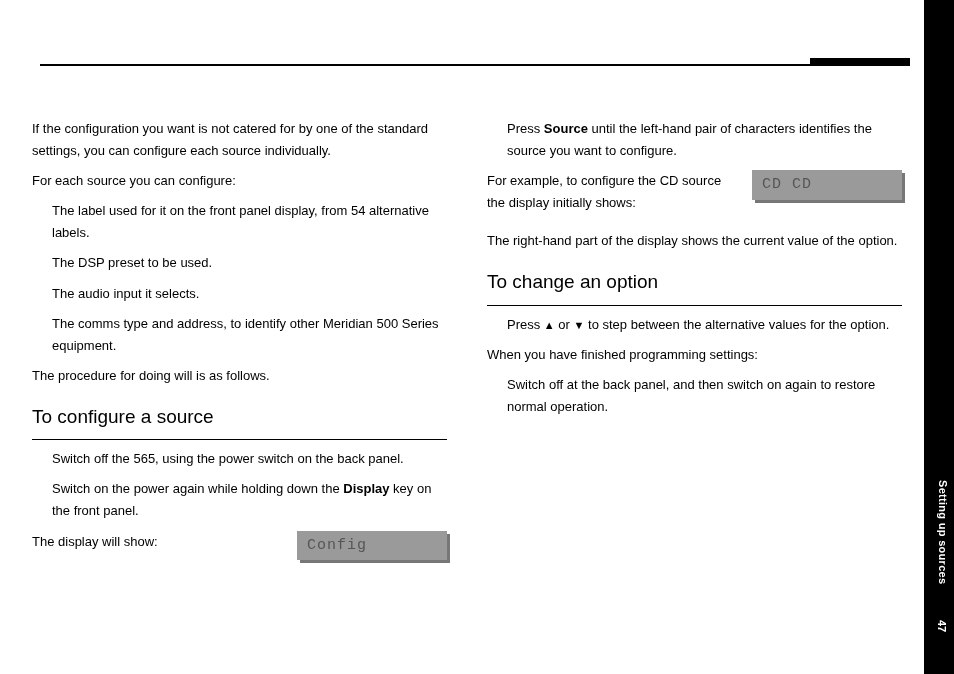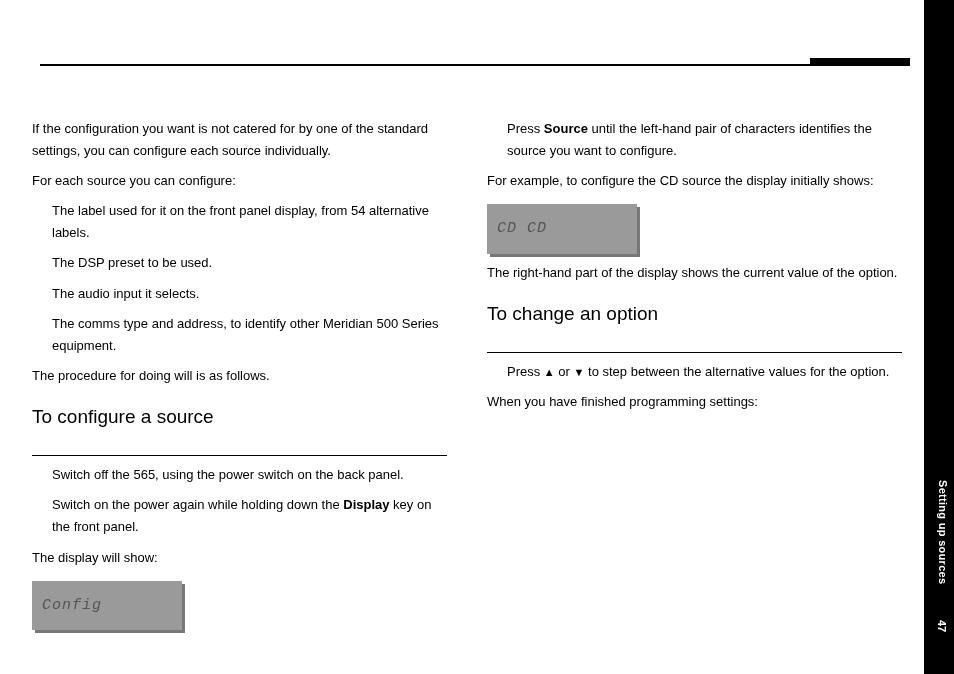--- a/index.html
+++ b/index.html
@@ -71,42 +71,40 @@
   }
   .indent {
     margin-left: 20px;
   }
   h2 {
     font-family: Arial, Helvetica, sans-serif;
     font-weight: normal;
     font-size: 19px;
     margin: 14px 0 6px 0;
     border-bottom: 1px solid #000;
-    padding-bottom: 22px;
+    padding-bottom: 6px;
   }
   p { margin: 8px 0; }
   .lcd {
     display: inline-block;
     background: #9a9a9a;
     color: #555;
     font-family: "Courier New", monospace;
     font-size: 15px;
-    padding: 12px 10px;
+    padding: 2px 10px;
     width: 130px;
     letter-spacing: 1px;
     box-shadow: 3px 3px 0 #777;
     vertical-align: middle;
-    font-style: italic;
   }
   .lcd-row {
     display: flex;
     align-items: flex-start;
     justify-content: space-between;
-    gap: 4px;
-    flex-direction: column;
+    gap: 16px;
   }
   .lcd-row > p { flex: 1; margin-top: 0; }
   .lcd-wrap { flex: 0 0 auto; }
   .tri { font-size: 11px; }
 </style>
 </head>
 <body>
 
 <div class="black-bar-right"></div>
 <div class="side-label">Setting up sources</div>
@@ -150,14 +148,17 @@
       <div class="lcd-wrap"><span class="lcd">CD CD</span></div>
     </div>
     <p>The right-hand part of the display shows the current value of the option.</p>
     <h2>To change an option</h2>
     <div class="indent">
       <p>
         <span>Press </span><span class="tri">▲</span><span> or </span><span class="tri">▼</span><span> to step between the alternative values for the option.</span>
       </p>
     </div>
     <p>When you have finished programming settings:</p>
+    <div class="indent">
+      <p>Switch off at the back panel, and then switch on again to restore normal operation.</p>
+    </div>
   </div>
 </div>
 
 </body></html>

